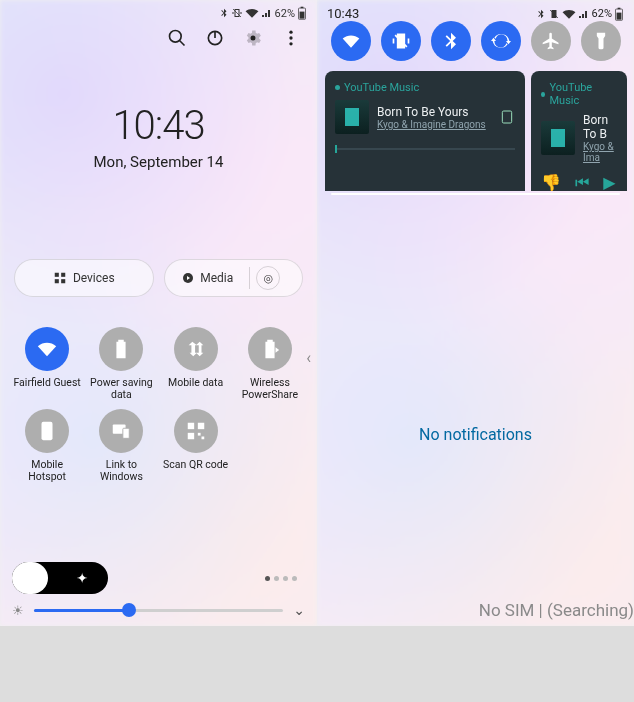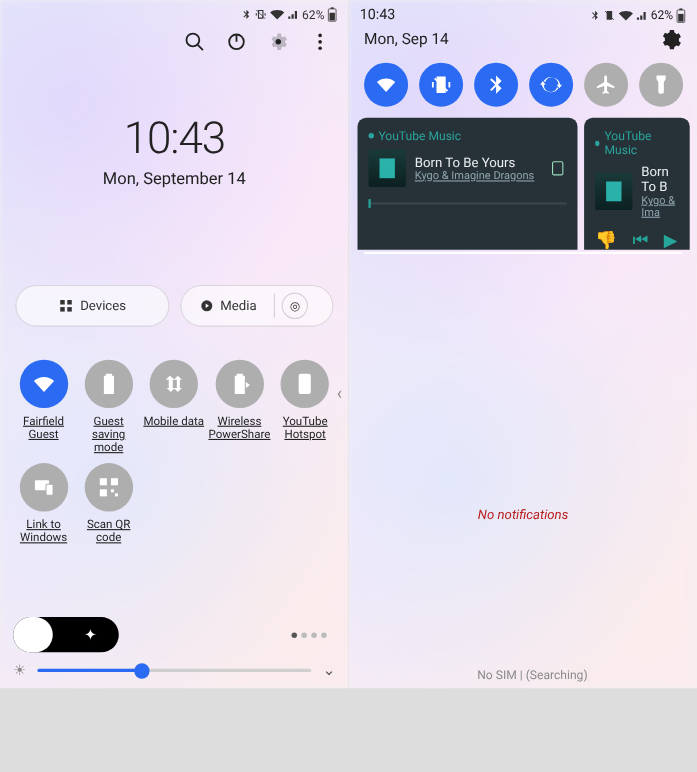--- a/index.html
+++ b/index.html
@@ -25,21 +25,21 @@
   .top-icons { display:flex; justify-content:flex-end; gap:18px; padding:8px 16px 0 0; }
   .top-icons .ic { width:20px; height:20px; color:#222; }
   .clock-block { text-align:center; margin-top:54px; }
   .clock-block .time { font-size:40px; font-weight:300; letter-spacing:-1px; }
   .clock-block .date { font-size:15px; margin-top:4px; }
   .chips { display:flex; gap:10px; margin-top:88px; padding:0 14px; }
   .chip { flex:1; display:flex; align-items:center; justify-content:center; gap:6px; border:1px solid rgba(0,0,0,0.12); background:rgba(255,255,255,0.55); border-radius:22px; height:38px; font-size:12px; color:#333; }
   .chip.media { padding-right:0; }
   .chip .sep { width:1px; height:22px; background:rgba(0,0,0,0.15); margin-left:10px; }
   .chip .circ { width:24px; height:24px; border-radius:50%; border:1px solid rgba(0,0,0,0.15); display:flex; align-items:center; justify-content:center; font-size:11px; margin-right:4px;}
-  .qs-grid { display:grid; grid-template-columns:repeat(5,1fr); gap:8px 4px; padding:0 12px; margin-top:30px;text-decoration:underline; }
+  .qs-grid { display:grid; grid-template-columns:repeat(4,1fr); gap:8px 4px; padding:0 12px; margin-top:30px; }
   .qs { display:flex; flex-direction:column; align-items:center; gap:6px; }
   .qs .btn { width:44px; height:44px; border-radius:50%; display:flex; align-items:center; justify-content:center; color:#fff; }
   .qs .btn.on { background:#2b6af2; }
   .qs .btn.off { background:#aeaeae; }
   .qs .lbl { font-size:10.5px; text-align:center; line-height:1.15; min-height:24px; color:#222; }
   .swipe-caret { position:absolute; right:6px; top:348px; color:#888; font-size:16px; }
   .bottom-area { margin-top:auto; padding:0 12px 8px 12px; }
   .toggle-bar { display:flex; align-items:center; gap:6px; margin-bottom:8px; }
   .pill { width:96px; height:32px; border-radius:20px; background:#000; position:relative; display:flex; align-items:center; }
   .pill .knob { width:36px; height:32px; border-radius:20px; background:#fff; }
@@ -73,22 +73,22 @@
   .card .row { display:flex; gap:8px; margin-top:6px; align-items:center; }
   .card .art { width:34px; height:34px; background:linear-gradient(#1a3a3a,#0c2020); border-radius:2px; flex-shrink:0; display:flex; align-items:center; justify-content:center; }
   .card .art::after { content:""; width:14px; height:18px; background:#2cc0b8; opacity:.9; }
   .card .meta .t { font-size:12px; color:#eceff1; }
   .card .meta .a { font-size:10px; color:#90a4ae;text-decoration:underline; }
   .card .cast { margin-left:auto; color:#9db; }
   .card .pbar { margin-top:14px; height:2px; background:#37474f; position:relative; }
   .card .pbar .pos { position:absolute; left:0; top:-3px; width:2px; height:8px; background:#26a69a; }
   .card .controls { display:flex; gap:14px; margin-top:10px; color:#26a69a; font-size:16px; }
   .noti-divider { height:2px; background:#fff; margin:0 14px; border-radius:1px; }
-  .no-notif { text-align:center; color:#b91c1c; font-size:12px; margin-top:230px;font-style:italic; }
-  .sim { position:absolute; bottom:6px; left:17px; right:0; text-align:center; font-size:11px; color:#8a8a8a; }
+  .no-notif { text-align:center; color:#0369a1; font-size:16px; margin-top:230px; }
+  .sim { position:absolute; bottom:6px; left:17px; right:0; text-align:right; font-size:17px; color:#8a8a8a; }
 
   svg { display:block; }
 </style>
 </head>
 <body>
 
 <div class="panel">
   <div class="overlay"></div>
   <div class="content">
     <div class="status-row">
@@ -171,21 +171,21 @@
             </svg>
           </div>
           <div class="lbl">Fairfield Guest</div>
         </div>
         <div class="qs">
           <div class="btn off">
             <svg width="22" height="22" viewBox="0 0 24 24">
               <path fill="currentColor" d="M15 2H9v2H7v18h10V4h-2V2zm-3 5l-3 7h2v5l3-7h-2V7z"></path>
             </svg>
           </div>
-          <div class="lbl">Guest saving mode</div>
+          <div class="lbl">Power saving data</div>
         </div>
         <div class="qs">
           <div class="btn off">
             <svg width="22" height="22" viewBox="0 0 24 24">
               <path fill="currentColor" d="M8 4l-4 4h3v8H5l4 4 4-4h-2V8h2L8 4zm8 0l-4 4h3v8h-3l4 4 4-4h-2V8h2l-4-4z"></path>
             </svg>
           </div>
           <div class="lbl">Mobile data</div>
         </div>
         <div class="qs">
@@ -197,21 +197,21 @@
           </div>
           <div class="lbl">Wireless PowerShare</div>
         </div>
         <div class="qs">
           <div class="btn off">
             <svg width="22" height="22" viewBox="0 0 24 24">
               <rect x="6" y="2" width="12" height="20" rx="2" fill="currentColor"></rect>
               <circle cx="12" cy="18" r="1.3" fill="#fff"></circle>
             </svg>
           </div>
-          <div class="lbl">YouTube Hotspot</div>
+          <div class="lbl">Mobile Hotspot</div>
         </div>
         <div class="qs">
           <div class="btn off">
             <svg width="22" height="22" viewBox="0 0 24 24">
               <rect x="3" y="5" width="14" height="10" rx="1" fill="currentColor"></rect>
               <rect x="14" y="9" width="7" height="11" rx="1" fill="currentColor" stroke="#aeaeae" stroke-width="1"></rect>
             </svg>
           </div>
           <div class="lbl">Link to Windows</div>
         </div>
@@ -275,26 +275,20 @@
           </svg>
         <span>62%</span>
         <svg width="10" height="14" viewBox="0 0 12 20">
             <rect x="1" y="3" width="10" height="16" rx="1" fill="none" stroke="#333"></rect>
             <rect x="4" y="1" width="4" height="2" fill="#333"></rect>
             <rect x="2.5" y="8" width="7" height="10" fill="#333"></rect>
           </svg>
       </div>
     </div>
 
-    <div class="r-daterow">
-      <span class="d">Mon, Sep 14</span>
-      <svg class="gear" viewBox="0 0 24 24">
-          <path fill="currentColor" d="M12 8a4 4 0 104 4 4 4 0 00-4-4zm9 4a7 7 0 00-.1-1.2l2-1.5-2-3.5-2.3.9A7 7 0 0016.5 5L16 2.5h-4L11.5 5a7 7 0 00-2.1 1.2L7.1 5.3l-2 3.5 2 1.5A7 7 0 007 12a7 7 0 00.1 1.2l-2 1.5 2 3.5 2.3-.9a7 7 0 002.1 1.2L12 21.5h4l.5-2.5a7 7 0 002.1-1.2l2.3.9 2-3.5-2-1.5A7 7 0 0021 12z"></path>
-        </svg>
-    </div>
 
     <div class="r-qs" id="qs-row-right">
         <div class="btn on">
           <svg width="20" height="20" viewBox="0 0 24 24">
             <path fill="currentColor" d="M12 20L2 9c6-5 14-5 20 0L12 20z"></path>
             <circle cx="12" cy="17" r="1.5" fill="currentColor"></circle>
           </svg>
         </div>
         <div class="btn on">
           <svg width="20" height="20" viewBox="0 0 24 24">

